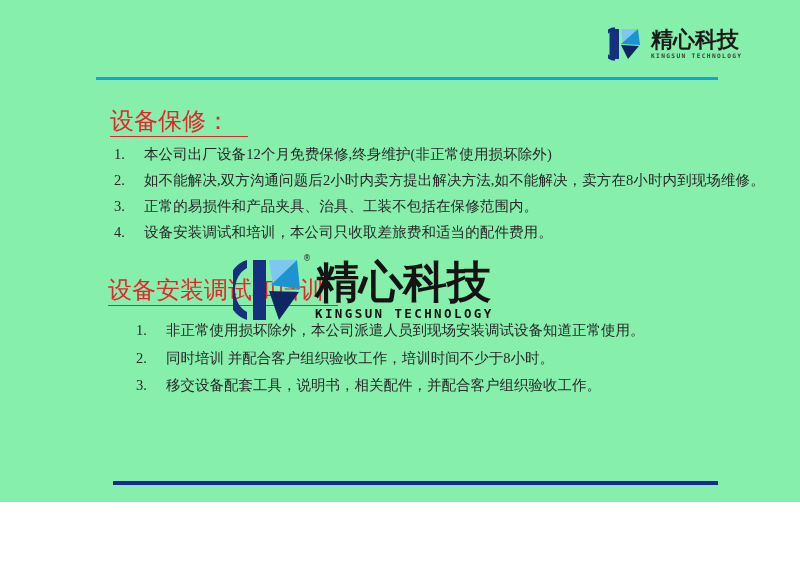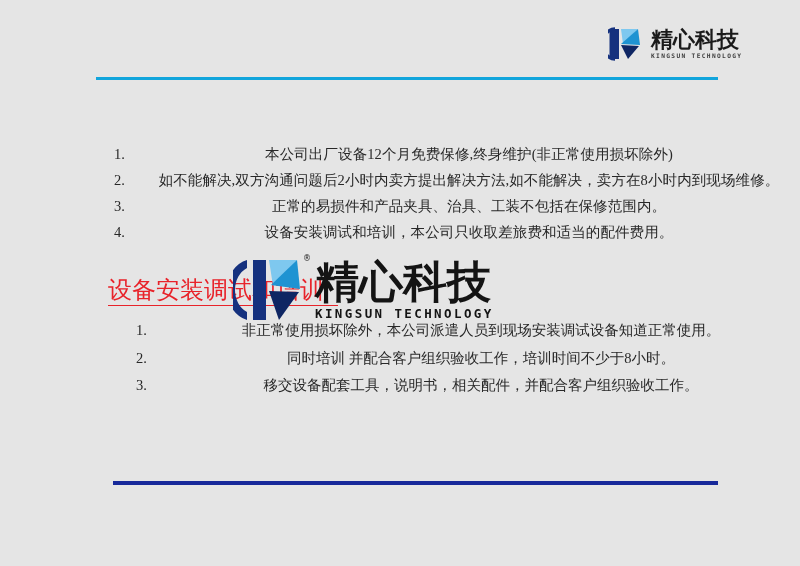--- a/index.html
+++ b/index.html
@@ -8,22 +8,22 @@
     padding: 0;
     background: #ffffff;
   }
   body {
     font-family: "Liberation Serif", "DejaVu Serif", serif;
     color: #231f20;
   }
   #slide {
     position: relative;
     width: 800px;
-    height: 566px;
-    background: #e5e5e5;
+    height: 502px;
+    background: #86efac;
     overflow: hidden;
   }
 
   
   .header-logo {
     position: absolute;
     left: 608px;
     top: 20px;
     width: 160px;
     height: 48px;
@@ -113,21 +113,20 @@
     position: absolute;
     left: 0;
     top: 0;
     width: 22px;
     text-align: left;
     font-family: "Liberation Serif", "DejaVu Serif", serif;
     font-size: 14.5px;
   }
   ol.items > li > .txt {
     display: block;
-    text-align: center;
   }
 
   .list-warranty {
     left: 114px;
     top: 144px;
     width: 680px;
   }
   .list-warranty > li { margin-bottom: 5.5px; }
   .list-warranty > li > .txt { letter-spacing: 0.1px; }
 
@@ -195,20 +194,21 @@
       </svg>
     </span>
     <span class="logo-words">
       <span class="logo-cn">精心科技</span>
       <span class="logo-en">KINGSUN TECHNOLOGY</span>
     </span>
   </div>
 
   <div class="rule-top"></div>
 
+  <div class="heading heading-warranty">设备保修：</div>
 
   <ol class="items list-warranty">
     <li>
       <span class="num">1.</span>
       <span class="txt">本公司出厂设备12个月免费保修,终身维护(非正常使用损坏除外)</span>
     </li>
     <li>
       <span class="num">2.</span>
       <span class="txt">如不能解决,双方沟通问题后2小时内卖方提出解决方法,如不能解决，卖方在8小时内到现场维修。</span>
     </li>

